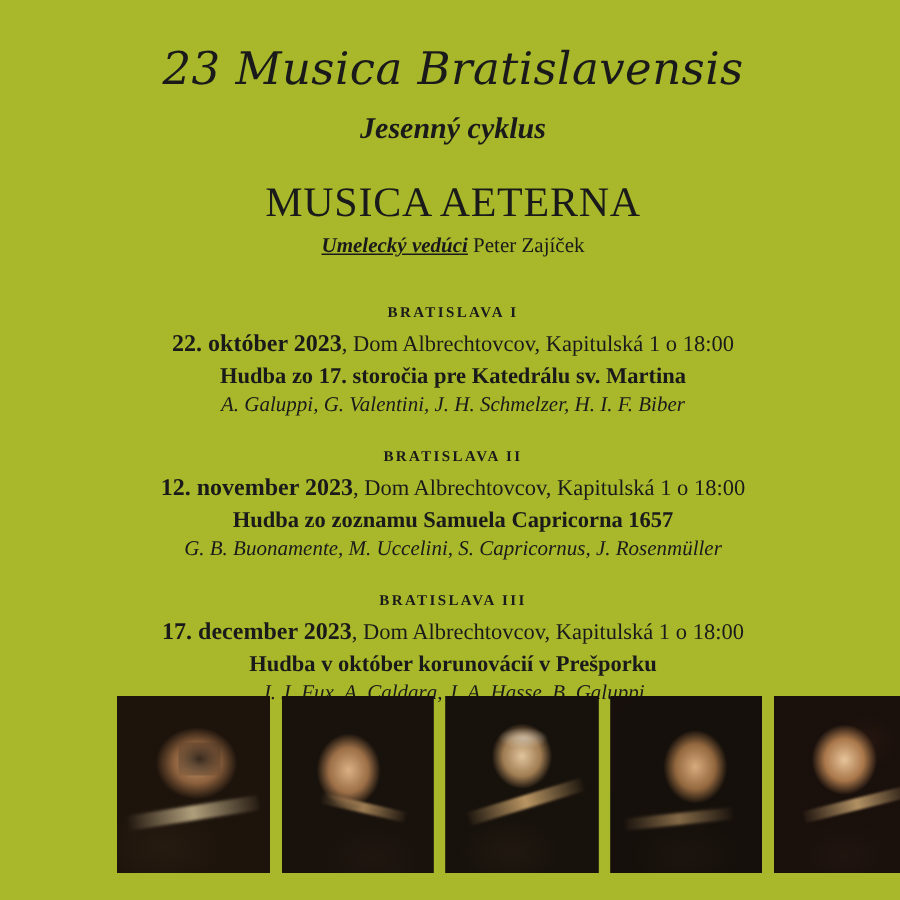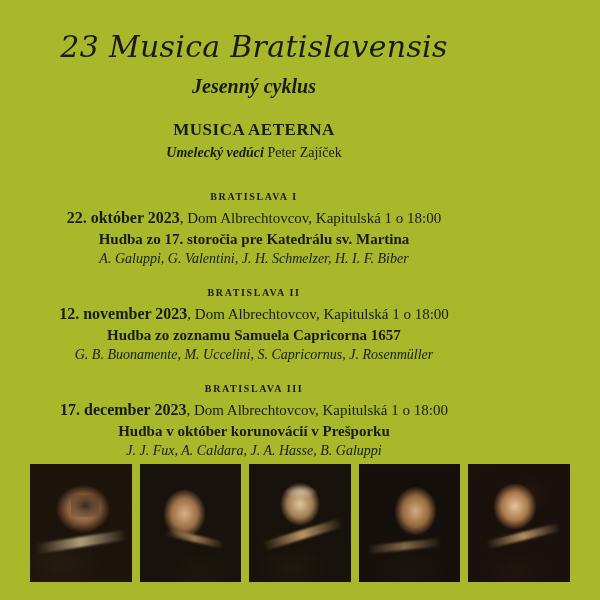--- a/index.html
+++ b/index.html
@@ -14,51 +14,53 @@
     color: #1a1a1a;
     overflow: hidden;
   }
   .poster {
     position: relative;
     width: 508px;
     height: 600px;
     box-sizing: border-box;
     padding: 24px 30px 0 30px;
     text-align: center;
+    margin-left: 48px;
   }
   .title {
     font-family: "DejaVu Serif", serif;
     font-style: italic;
     font-size: 30px;
     font-weight: 400;
     letter-spacing: 0.3px;
     margin: 6px 0 0 0;
     line-height: 1.1;
   }
   .subtitle {
     font-family: "Liberation Serif", serif;
     font-style: italic;
     font-weight: bold;
     font-size: 20px;
     margin-top: 12px;
   }
   .ensemble {
     font-family: "Liberation Serif", serif;
-    font-weight: bold;
-    font-size: 17px;
+    font-weight: normal;
+    font-size: 28px;
     letter-spacing: 0.5px;
     margin-top: 22px;
   }
   .leader {
     font-size: 14px;
     margin-top: 5px;
   }
   .leader .role {
     font-style: italic;
     font-weight: bold;
+    text-decoration: underline;
   }
   .leader .person {
     font-weight: normal;
   }
   .concerts {
     margin-top: 30px;
   }
   .concert {
     margin-bottom: 20px;
   }

